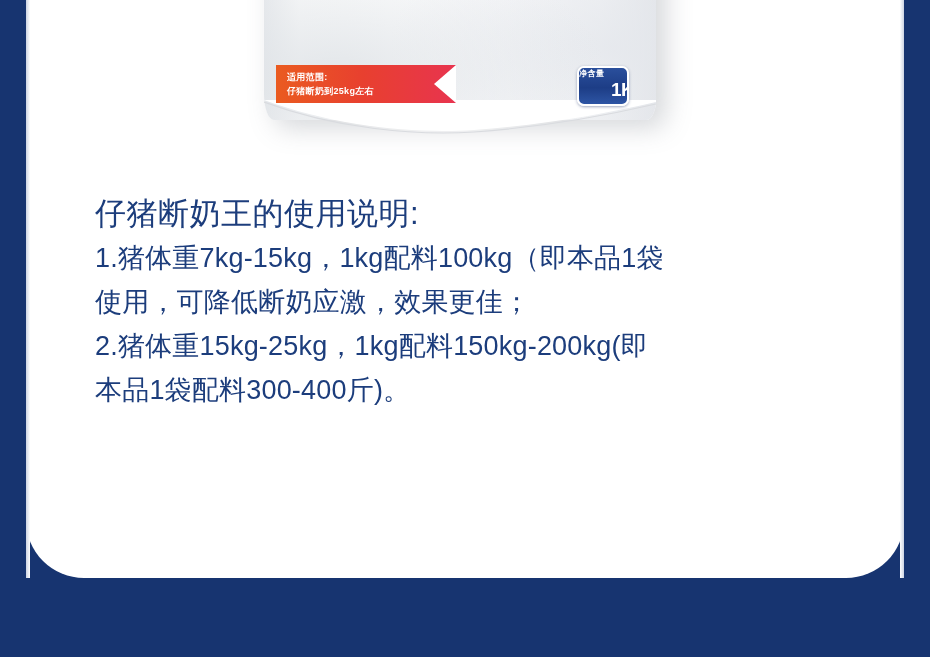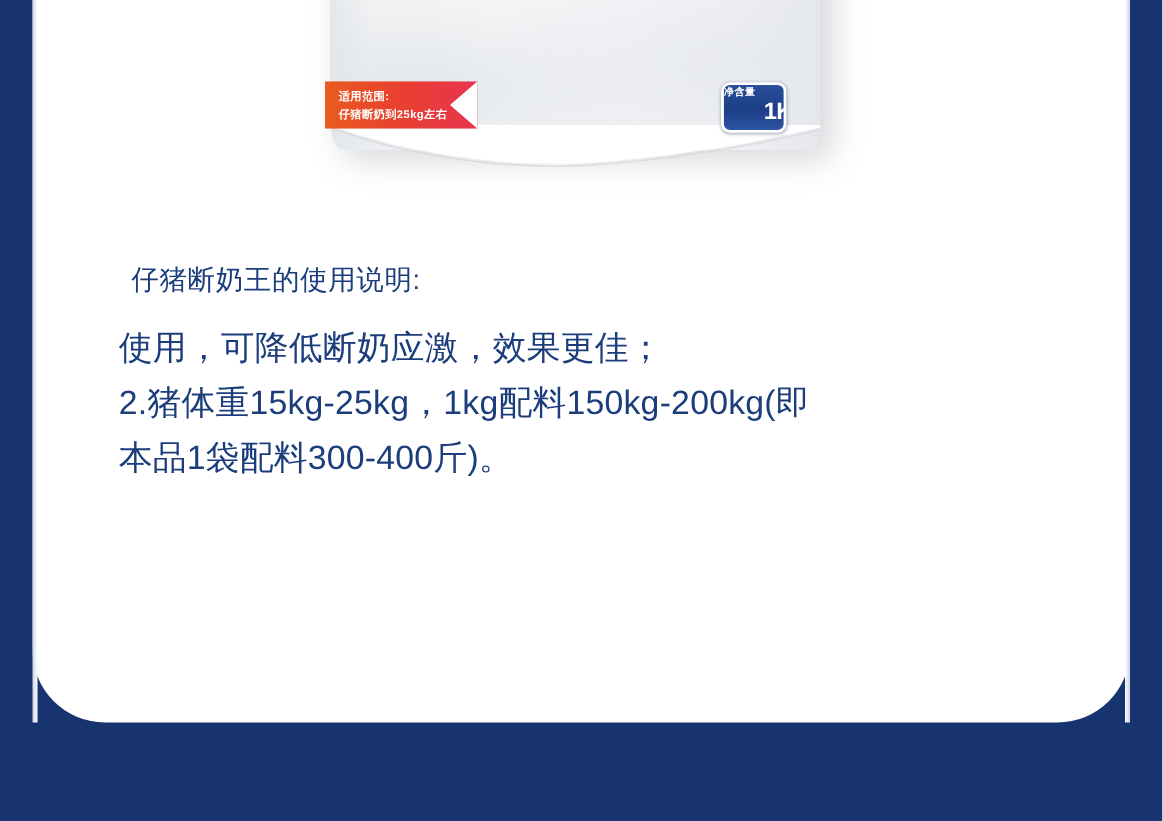--- a/index.html
+++ b/index.html
@@ -90,24 +90,25 @@
     bottom: -24px;
     width: 392px;
     height: 44px;
     overflow: hidden;
   }
   .bag-bottom-wave svg { display: block; }
 
   
   .ribbon {
     position: absolute;
-    left: 260px;
+    left: 276px;
     top: 65px;
-    width: 122px;
+    width: 170px;
     height: 38px;
+    padding-left: 10px;
   }
   .ribbon-bg {
     position: absolute;
     inset: 0;
     background: linear-gradient(to right, #ea5b20 0%, #e8402f 48%, #e8344f 100%);
     -webkit-clip-path: polygon(0 0, 100% 0, 100% 100%, 0 100%, 0 100%);
             clip-path: polygon(0 0, 100% 0, 100% 100%, 0 100%);
   }
   .ribbon-notch {
     position: absolute;
@@ -167,24 +168,24 @@
 
   
   .instructions {
     position: absolute;
     left: 95px;
     top: 192px;
     width: 760px;
     color: #1c3d7c;
   }
   .instr-title {
-    font-size: 22px;
+    font-size: 31px;
     line-height: 44px;
     font-weight: normal;
-    margin: 10px;
+    margin: 0;
     letter-spacing: .5px;
   }
   .instr-line {
     font-size: 27px;
     line-height: 44px;
     margin: 0;
     letter-spacing: .2px;
   }
 </style>
 </head>
@@ -219,18 +220,19 @@
     </div>
   </div>
 
   <div class="weight-badge">
     <span class="weight-label">净含量</span>
     <span class="weight-value">1KG</span>
   </div>
 
   <div class="instructions">
     <p class="instr-title">仔猪断奶王的使用说明:</p>
+    <p class="instr-line">1.猪体重7kg-15kg，1kg配料100kg（即本品1袋</p>
     <p class="instr-line">使用，可降低断奶应激，效果更佳；</p>
     <p class="instr-line">2.猪体重15kg-25kg，1kg配料150kg-200kg(即</p>
     <p class="instr-line">本品1袋配料300-400斤)。</p>
   </div>
 
 </div>
 
 </body></html>

